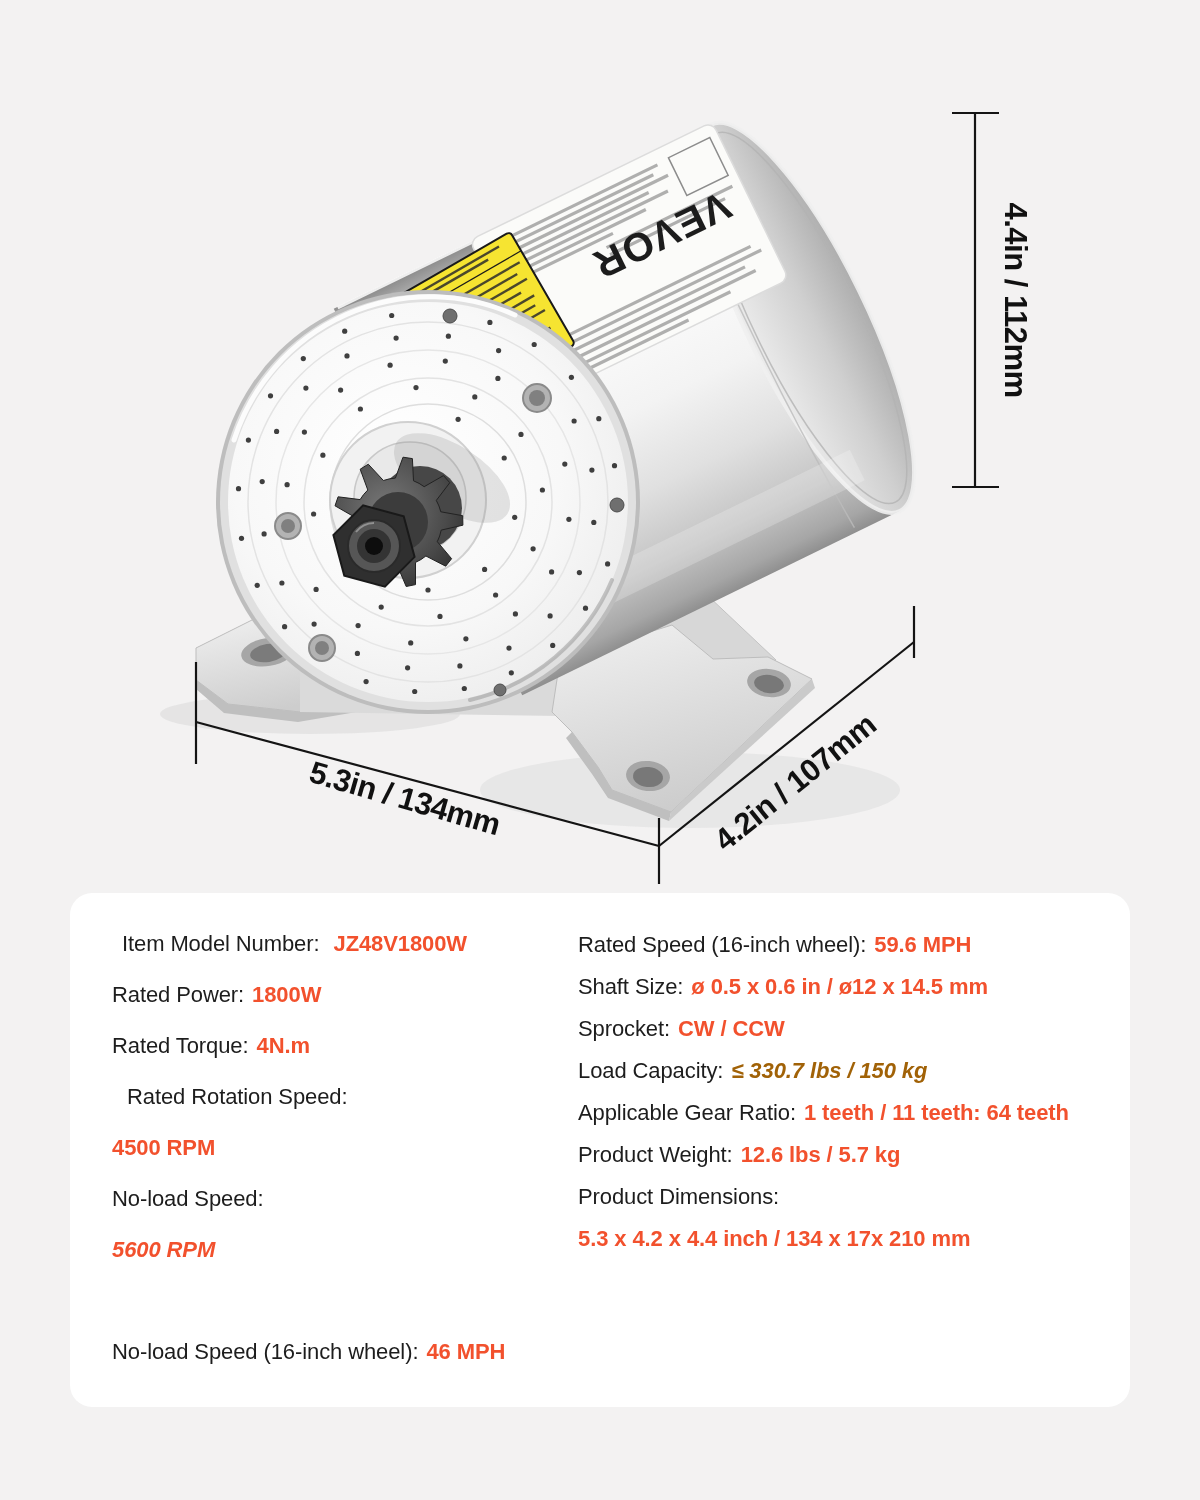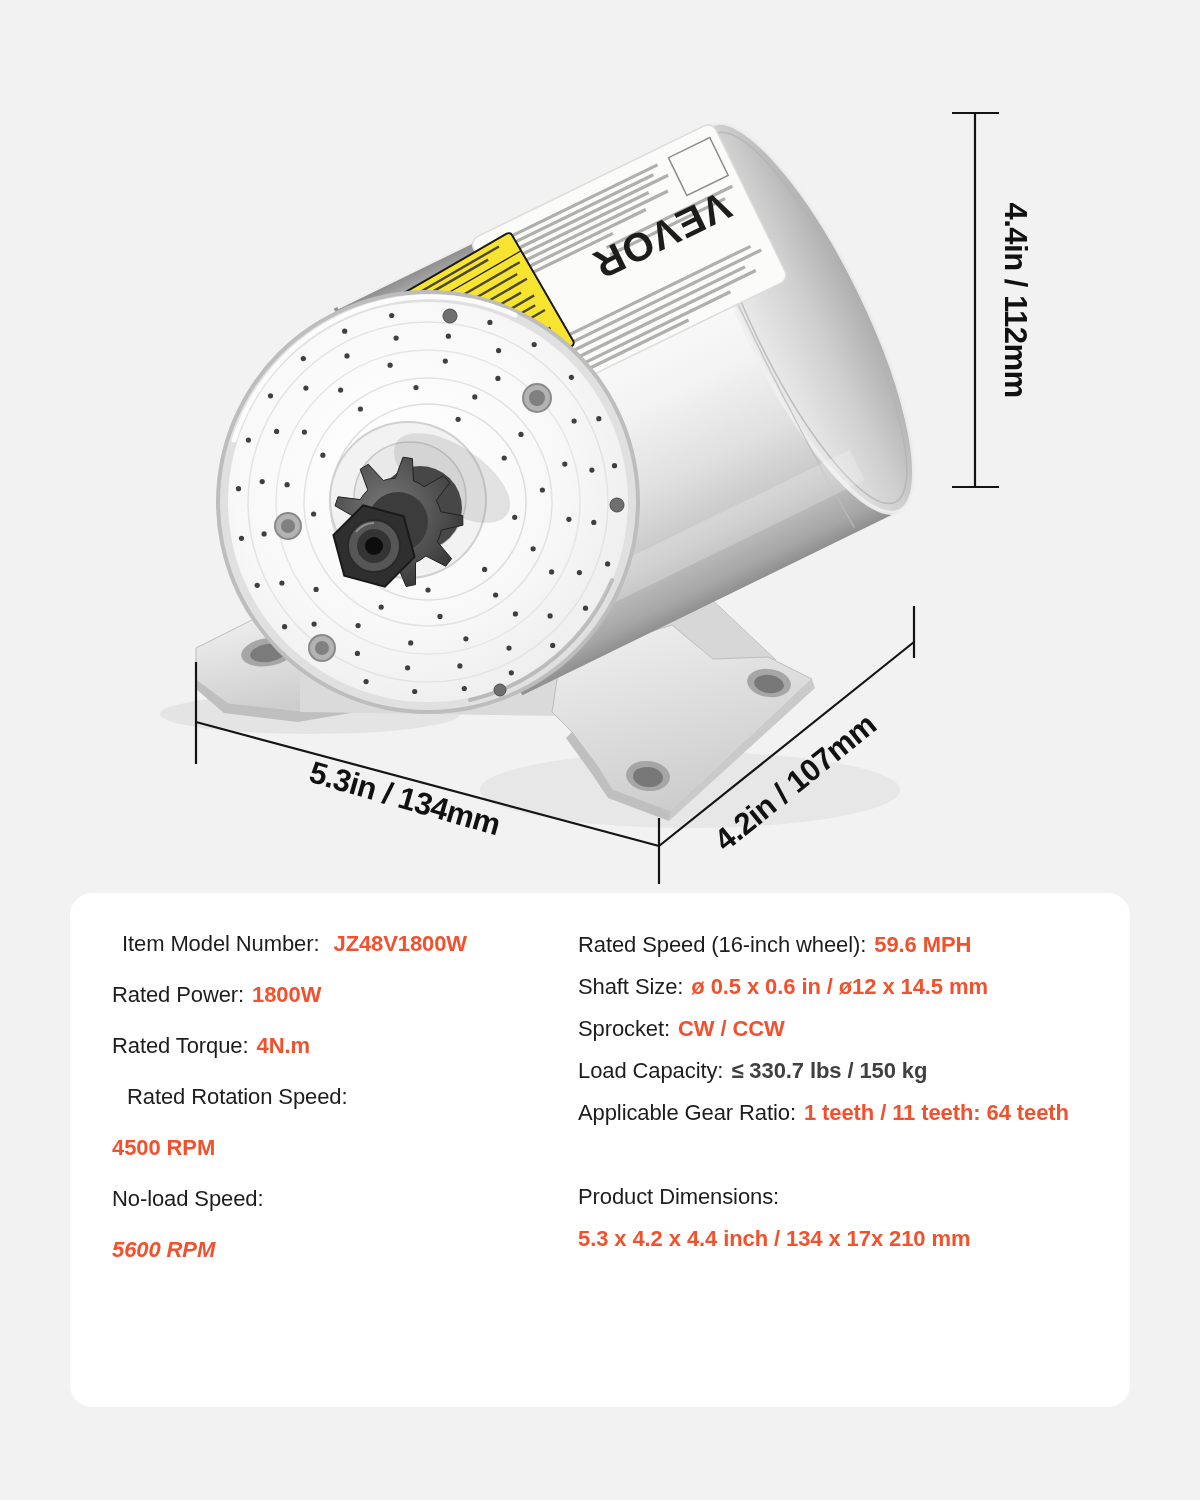--- a/index.html
+++ b/index.html
@@ -295,24 +295,26 @@
 
   <div class="spec-panel" data-name="spec-panel">
     <div class="spec-col" id="col-left" data-name="spec-column-left">
         <div class="spec-row" data-name="spec-row-left-0" style="left: 52px; top: 37px;"><span class="spec-label" data-name="spec-label">Item Model Number:</span><span class="spec-value" data-name="spec-value" style="color: rgb(242, 81, 45);">JZ48V1800W</span></div>
         <div class="spec-row" data-name="spec-row-left-1" style="left: 42px; top: 88px;"><span class="spec-label" data-name="spec-label">Rated Power:</span><span class="spec-value" data-name="spec-value" style="color: rgb(242, 81, 45);">1800W</span></div>
         <div class="spec-row" data-name="spec-row-left-2" style="left: 42px; top: 139px;"><span class="spec-label" data-name="spec-label">Rated Torque:</span><span class="spec-value" data-name="spec-value" style="color: rgb(242, 81, 45);">4N.m</span></div>
         <div class="spec-row" data-name="spec-row-left-3" style="left: 57px; top: 190px;"><span class="spec-label" data-name="spec-label">Rated Rotation Speed:</span></div>
         <div class="spec-row" data-name="spec-row-left-4" style="left: 42px; top: 241px;"><span class="spec-value no-label" data-name="spec-value" style="color: rgb(242, 81, 45);">4500 RPM</span></div>
         <div class="spec-row" data-name="spec-row-left-5" style="left: 42px; top: 292px;"><span class="spec-label" data-name="spec-label">No-load Speed:</span></div>
         <div class="spec-row" data-name="spec-row-left-6" style="left: 42px; top: 343px; font-style: italic;"><span class="spec-value no-label" data-name="spec-value" style="color: rgb(242, 81, 45);">5600 RPM</span></div>
+        <div class="spec-row" data-name="spec-row-left-8" style="left: 42px; top: 445px;"><span class="spec-label" data-name="spec-label">No-load Speed (16-inch wheel):</span><span class="spec-value" data-name="spec-value" style="color: rgb(242, 81, 45);">46 MPH</span></div>
       </div>
     <div class="spec-col" id="col-right" data-name="spec-column-right">
         <div class="spec-row" data-name="spec-row-right-0" style="left: 508px; top: 38px;"><span class="spec-label" data-name="spec-label">Rated Speed (16-inch wheel):</span><span class="spec-value" data-name="spec-value" style="color: rgb(242, 81, 45);">59.6 MPH</span></div>
         <div class="spec-row" data-name="spec-row-right-1" style="left: 508px; top: 80px;"><span class="spec-label" data-name="spec-label">Shaft Size:</span><span class="spec-value" data-name="spec-value" style="color: rgb(242, 81, 45);">ø 0.5 x 0.6 in / ø12 x 14.5 mm</span></div>
         <div class="spec-row" data-name="spec-row-right-2" style="left: 508px; top: 122px;"><span class="spec-label" data-name="spec-label">Sprocket:</span><span class="spec-value" data-name="spec-value" style="color: rgb(242, 81, 45);">CW / CCW</span></div>
-        <div class="spec-row" data-name="spec-row-right-3" style="left: 508px; top: 164px;"><span class="spec-label" data-name="spec-label">Load Capacity:</span><span class="spec-value" data-name="spec-value" style="color: #404040;">≤ 330.7 lbs / 150 kg</span></div>
+        <div class="spec-row" data-name="spec-row-right-3" style="left: 508px; top: 164px;"><span class="spec-label" data-name="spec-label">Load Capacity:</span><span class="spec-value" data-name="spec-value" style="color: #a16207; font-style: italic;">≤ 330.7 lbs / 150 kg</span></div>
         <div class="spec-row" data-name="spec-row-right-4" style="left: 508px; top: 206px;"><span class="spec-label" data-name="spec-label">Applicable Gear Ratio:</span><span class="spec-value" data-name="spec-value" style="color: rgb(242, 81, 45);">1 teeth / 11 teeth: 64 teeth</span></div>
+        <div class="spec-row" data-name="spec-row-right-5" style="left: 508px; top: 248px;"><span class="spec-label" data-name="spec-label">Product Weight:</span><span class="spec-value" data-name="spec-value" style="color: rgb(242, 81, 45);">12.6 lbs / 5.7 kg</span></div>
         <div class="spec-row" data-name="spec-row-right-6" style="left: 508px; top: 290px;"><span class="spec-label" data-name="spec-label">Product Dimensions:</span></div>
         <div class="spec-row" data-name="spec-row-right-7" style="left: 508px; top: 332px;"><span class="spec-value no-label" data-name="spec-value" style="color: rgb(242, 81, 45);">5.3 x 4.2 x 4.4 inch / 134 x 17x 210 mm</span></div>
       </div>
   </div>
 </div>
 
 </body></html>

